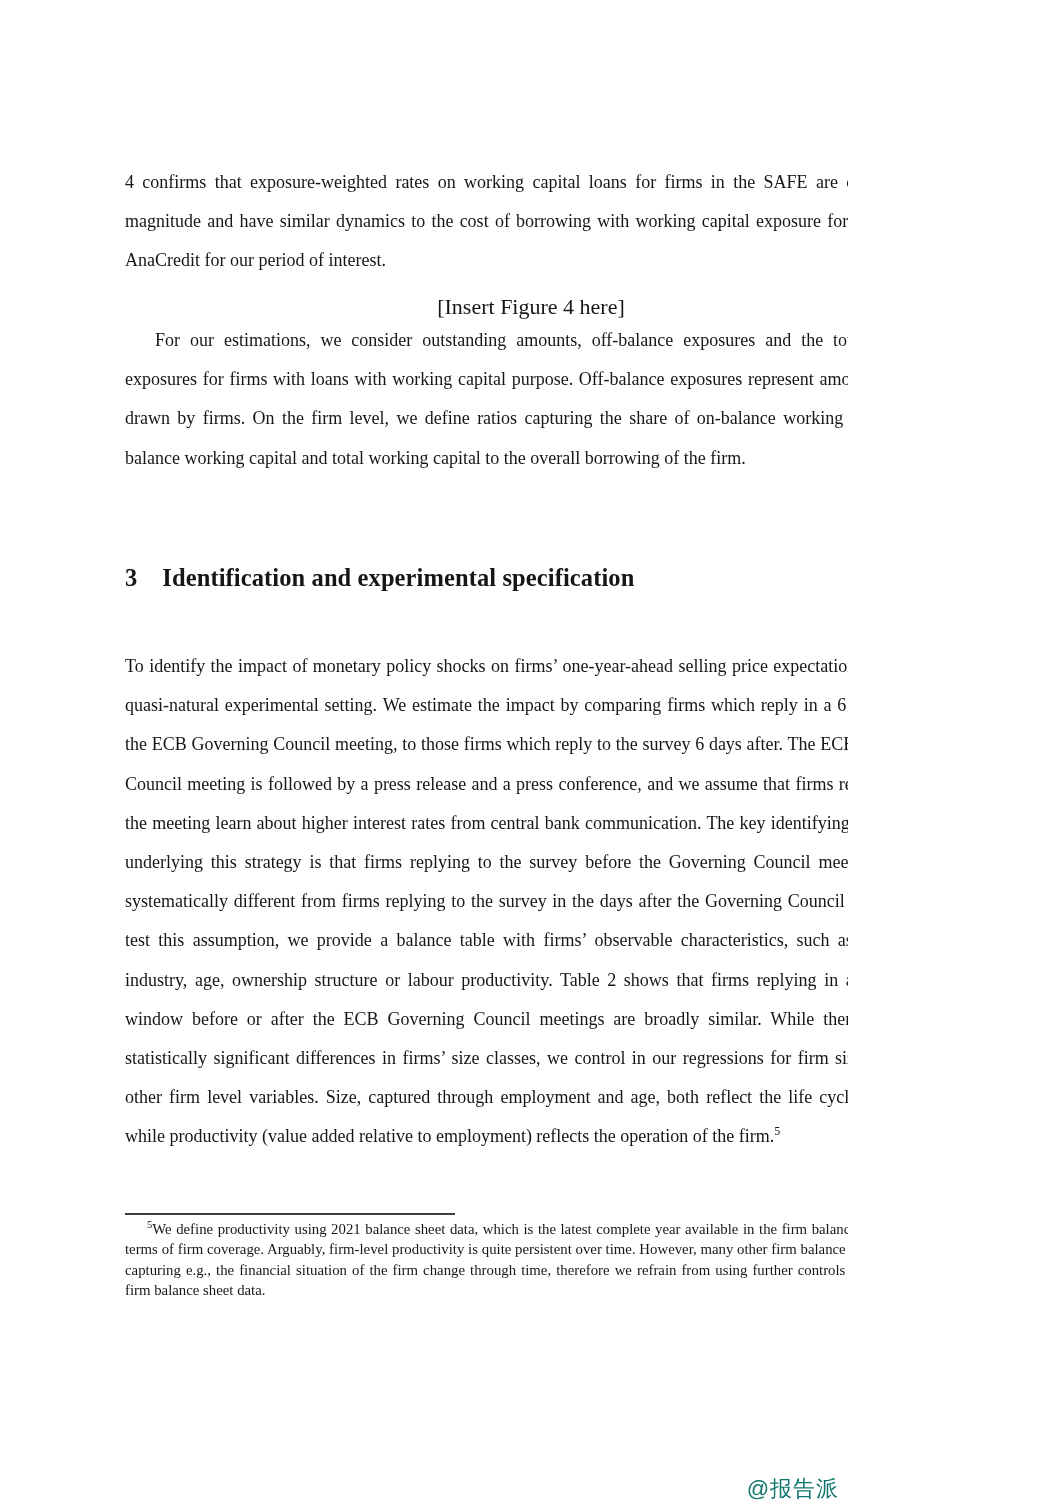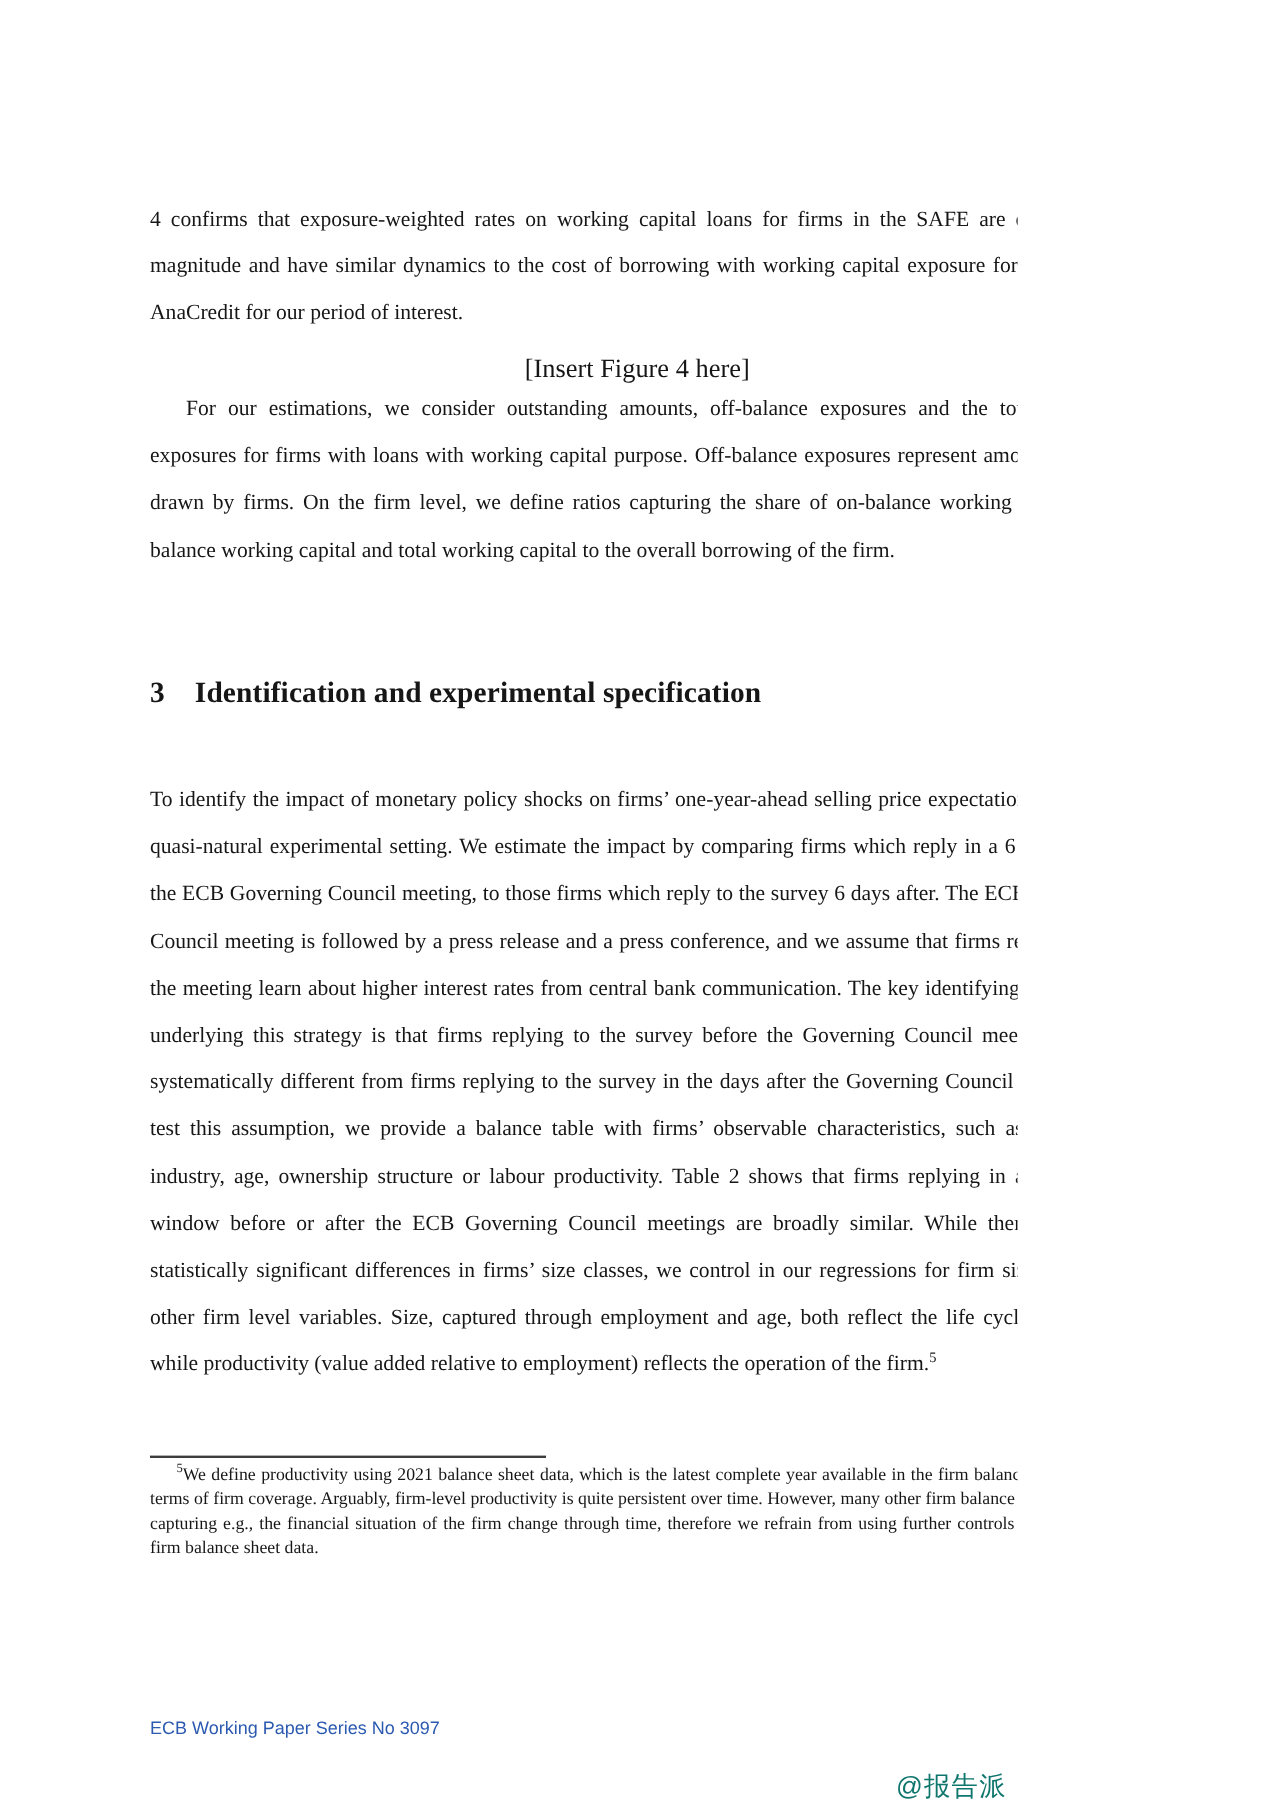--- a/index.html
+++ b/index.html
@@ -118,20 +118,16 @@
   <h2 class="section-heading">
     <span class="sec-num">3</span><span>Identification and experimental specification</span>
   </h2>
 
   <p class="content-col body-par par3"><span>To identify the impact of monetary policy shocks on firms’ one-year-ahead selling price expectations, we use a quasi-natural experimental setting. We estimate the impact by comparing firms which reply in a 6 days before the ECB Governing Council meeting, to those firms which reply to the survey 6 days after. The ECB Governing Council meeting is followed by a press release and a press conference, and we assume that firms replying after the meeting learn about higher interest rates from central bank communication. The key identifying assumption underlying this strategy is that firms replying to the survey before the Governing Council meeting are not systematically different from firms replying to the survey in the days after the Governing Council meeting. To test this assumption, we provide a balance table with firms’ observable characteristics, such as size class, industry, age, ownership structure or labour productivity. Table 2 shows that firms replying in a short time window before or after the ECB Governing Council meetings are broadly similar. While there are some statistically significant differences in firms’ size classes, we control in our regressions for firm size class and other firm level variables. Size, captured through employment and age, both reflect the life cycle of a firm, while productivity (value added relative to employment) reflects the operation of the firm.</span><sup>5</sup></p>
 
   <div class="footnote-rule"></div>
 
   <p class="footnote"><sup>5</sup><span>We define productivity using 2021 balance sheet data, which is the latest complete year available in the firm balance sheet data in terms of firm coverage. Arguably, firm-level productivity is quite persistent over time. However, many other firm balance sheet variables capturing e.g., the financial situation of the firm change through time, therefore we refrain from using further controls from the 2021 firm balance sheet data.</span></p>
 
-  <div class="footer-row">
-    <span>ECB Working Paper Series No 3097</span>
-    <span>11</span>
-  </div>
 
   <div class="watermark">@报告派</div>
 
 </div>
 
 </body></html>

